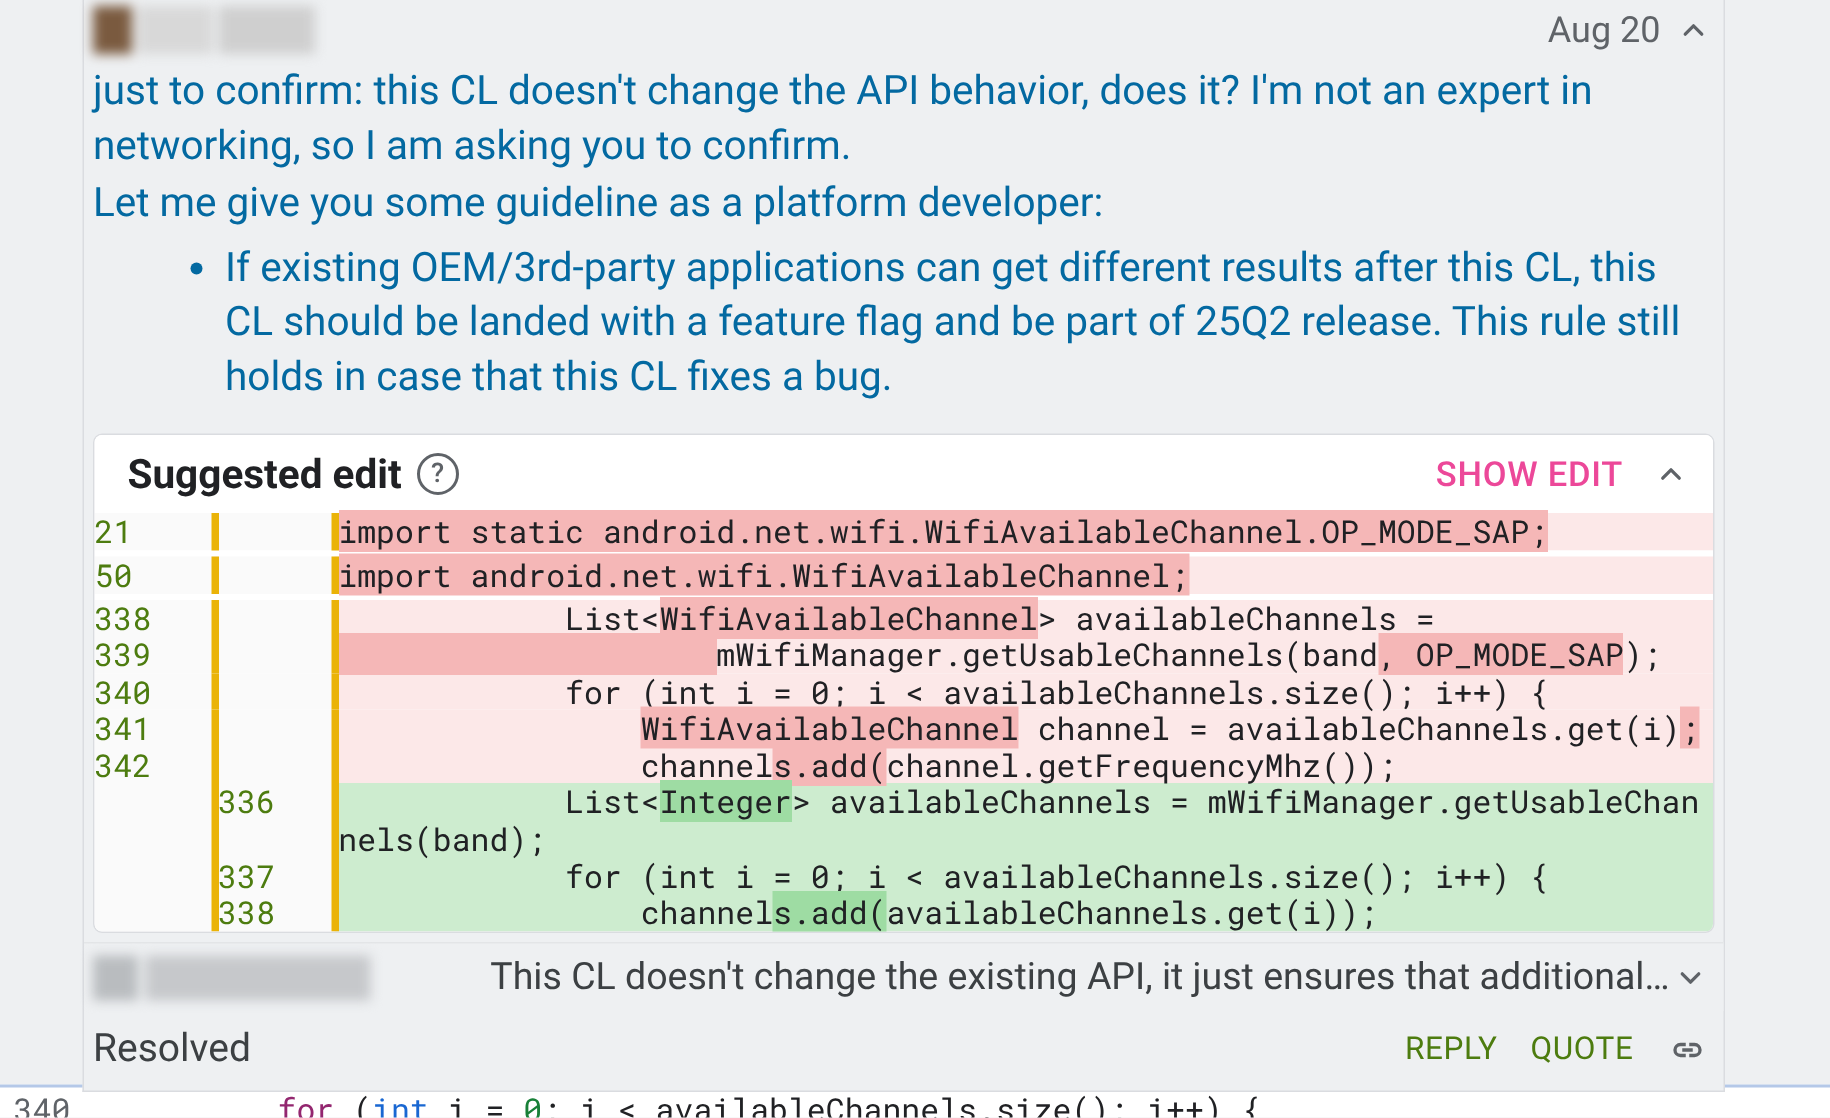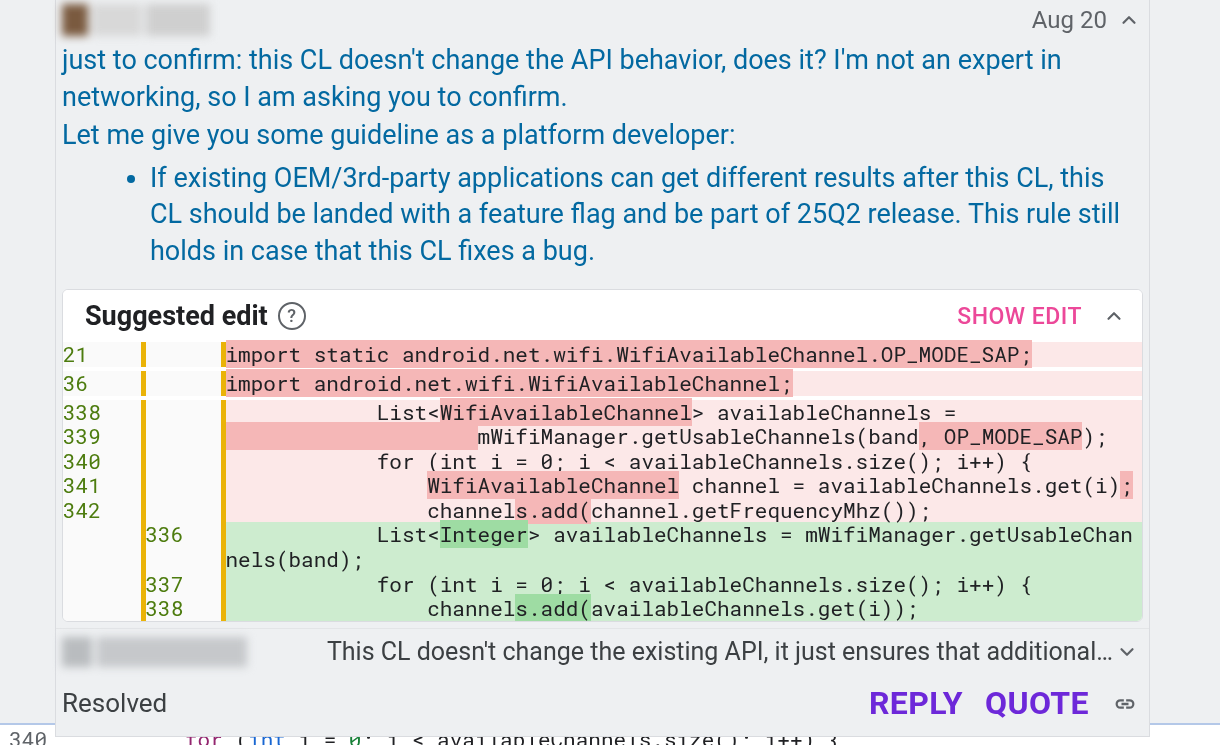--- a/index.html
+++ b/index.html
@@ -94,21 +94,21 @@
   .reply-avatar { display:flex; gap:5px; margin-right:14px; }
   .reply-preview { color:#3c4043; font-size: 25px; flex:1; white-space:nowrap; overflow:hidden; text-overflow:ellipsis;text-align:right; }
 
   .footer {
     display:flex;
     align-items:center;
     padding: 8px 10px 10px 6px;
   }
   .resolved { font-size: 26px; color:#3c4043; }
   .footer-actions { margin-left:auto; display:flex; align-items:center; gap:22px; }
-  .action { color:#6d28d9; font-size:32px; font-weight:700; letter-spacing:0.4px; }
+  .action { color:#4d7c0f; font-size:21px; font-weight:400; letter-spacing:0.4px; }
   .link-icon svg { display:block; }
 
   .bg-code {
     position:absolute;
     left:0; right:0; bottom:0;
     height: 22px;
     border-top: 2px solid #b4c8e8;
     background:#fff;
     font-family: "Roboto Mono", Menlo, Consolas, monospace;
     font-size: 21px;
@@ -173,21 +173,21 @@
       <tbody>
           <tr class="row-removed">
         <td class="ln left">21</td>
         <td class="ln right"></td>
         <td class="code"><span class="intra-del">import static android.net.wifi.WifiAvailableChannel.OP_MODE_SAP;</span></td>
       </tr>
       <tr class="row-group-sep">
             <td colspan="3"></td>
           </tr>
       <tr class="row-removed">
-        <td class="ln left">36</td>
+        <td class="ln left">50</td>
         <td class="ln right"></td>
         <td class="code"><span class="intra-del">import android.net.wifi.WifiAvailableChannel;</span></td>
       </tr>
       <tr class="row-group-sep">
             <td colspan="3"></td>
           </tr>
       <tr class="row-removed">
         <td class="ln left">338</td>
         <td class="ln right"></td>
         <td class="code"><span>            List&lt;</span><span class="intra-del">WifiAvailableChannel</span><span>&gt; availableChannels =</span></td>

